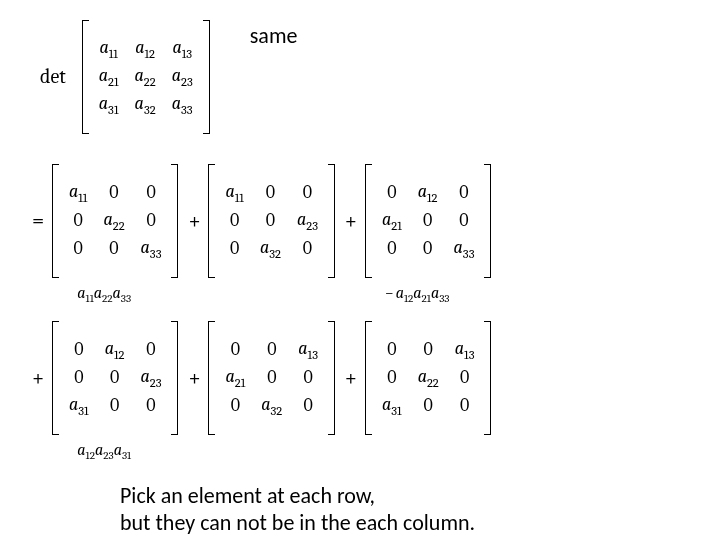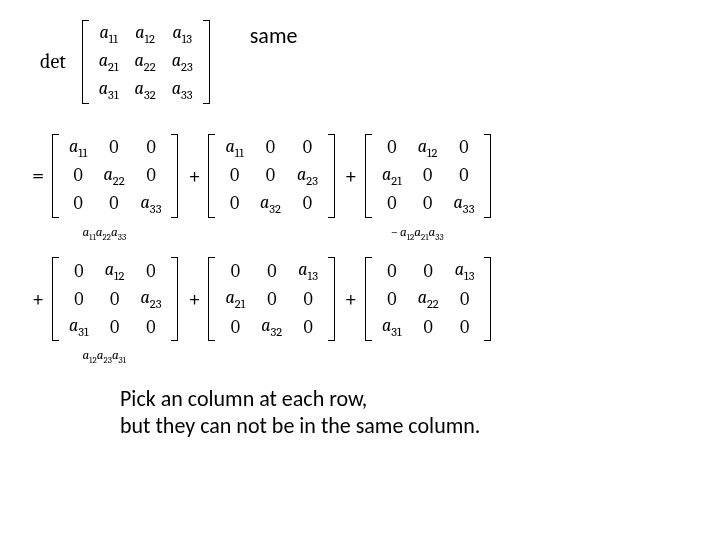--- a/index.html
+++ b/index.html
@@ -34,21 +34,21 @@
   }
   .matrix .b {
     width: 6px;
     border-top: 1.5px solid #000;
     border-bottom: 1.5px solid #000;
   }
   .matrix .bl { border-left: 1.5px solid #000; }
   .matrix .br { border-right: 1.5px solid #000; }
   .matrix table {
     border-collapse: collapse;
-    margin: 0 2px;
+    margin: 15px 2px;
   }
   .matrix td {
     padding: 1px 8px;
     text-align: center;
     font-size: 18px;
     font-style: italic;
     line-height: 1.3;
   }
   .matrix td.zero { font-style: normal; }
   .caption-top {
@@ -79,21 +79,21 @@
   }
   .op-lead {
     font-size: 22px;
     margin-right: 6px;
     width: 16px;
     display: inline-block;
     text-align: center;
   }
   .product {
     font-style: italic;
-    font-size: 13px;
+    font-size: 16px;
     white-space: nowrap;
   }
   .product .minus {
     font-style: normal;
     margin-right: 2px;
   }
   .caption-bottom {
     font-family: Calibri, Arial, sans-serif;
     font-size: 22px;
     line-height: 1.25;
@@ -309,15 +309,15 @@
               </tbody>
             </table>
             <span class="b br"></span>
           </span>
         </div>
       </div>
     </div>
 </div>
 
 <div class="caption-bottom">
-  <div>Pick an column at each row,</div>
-  <div>but they can not be in the same column.</div>
+  <div>Pick an element at each row,</div>
+  <div>but they can not be in the each column.</div>
 </div>
 
 </body></html>

